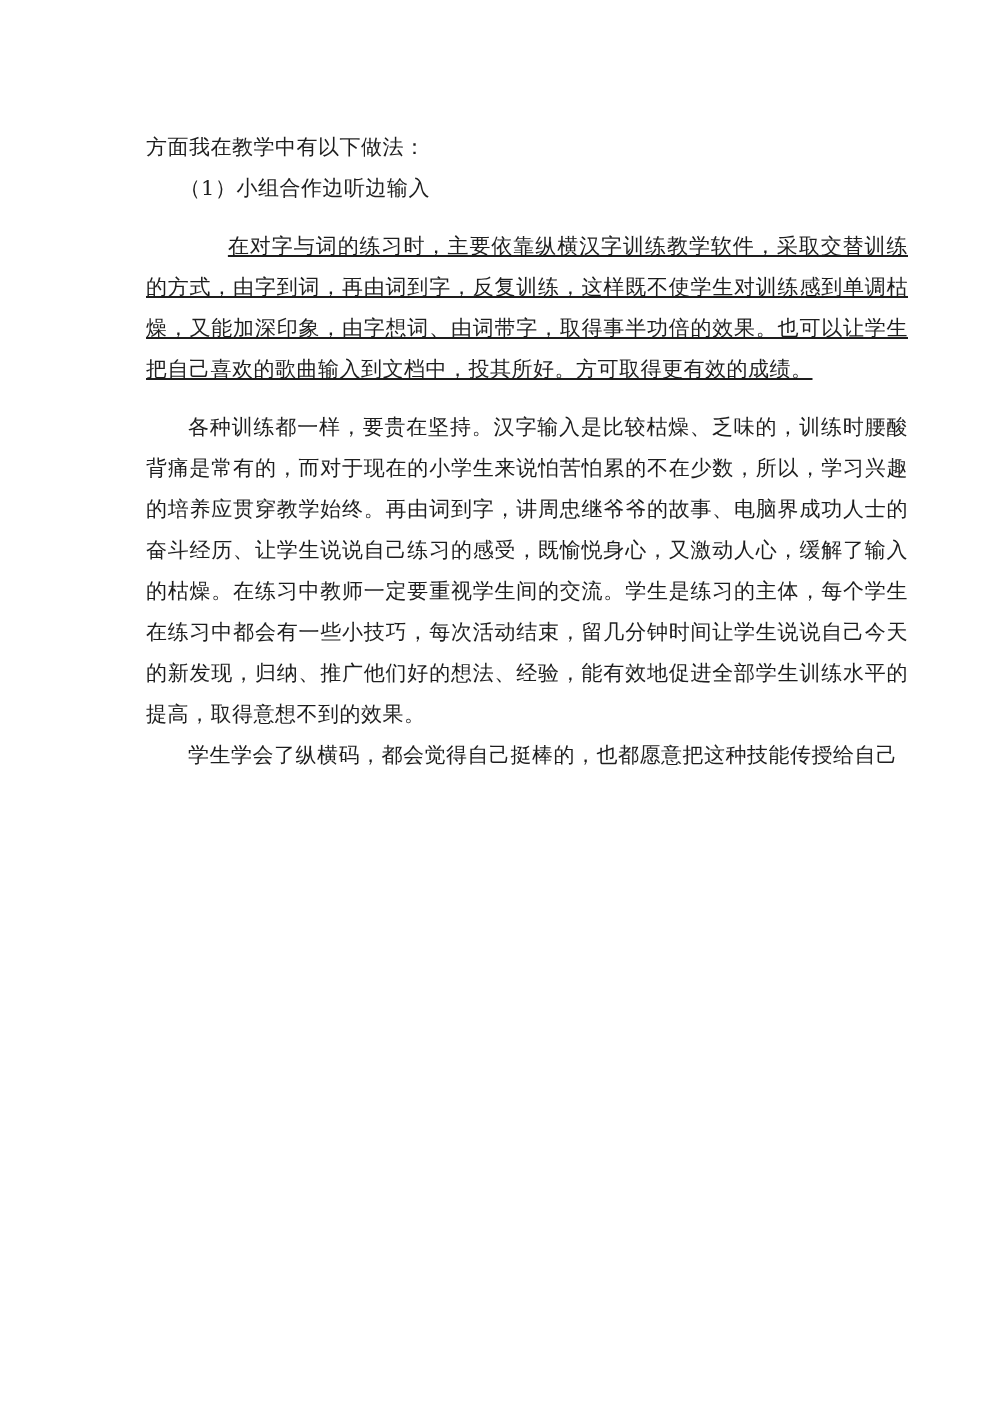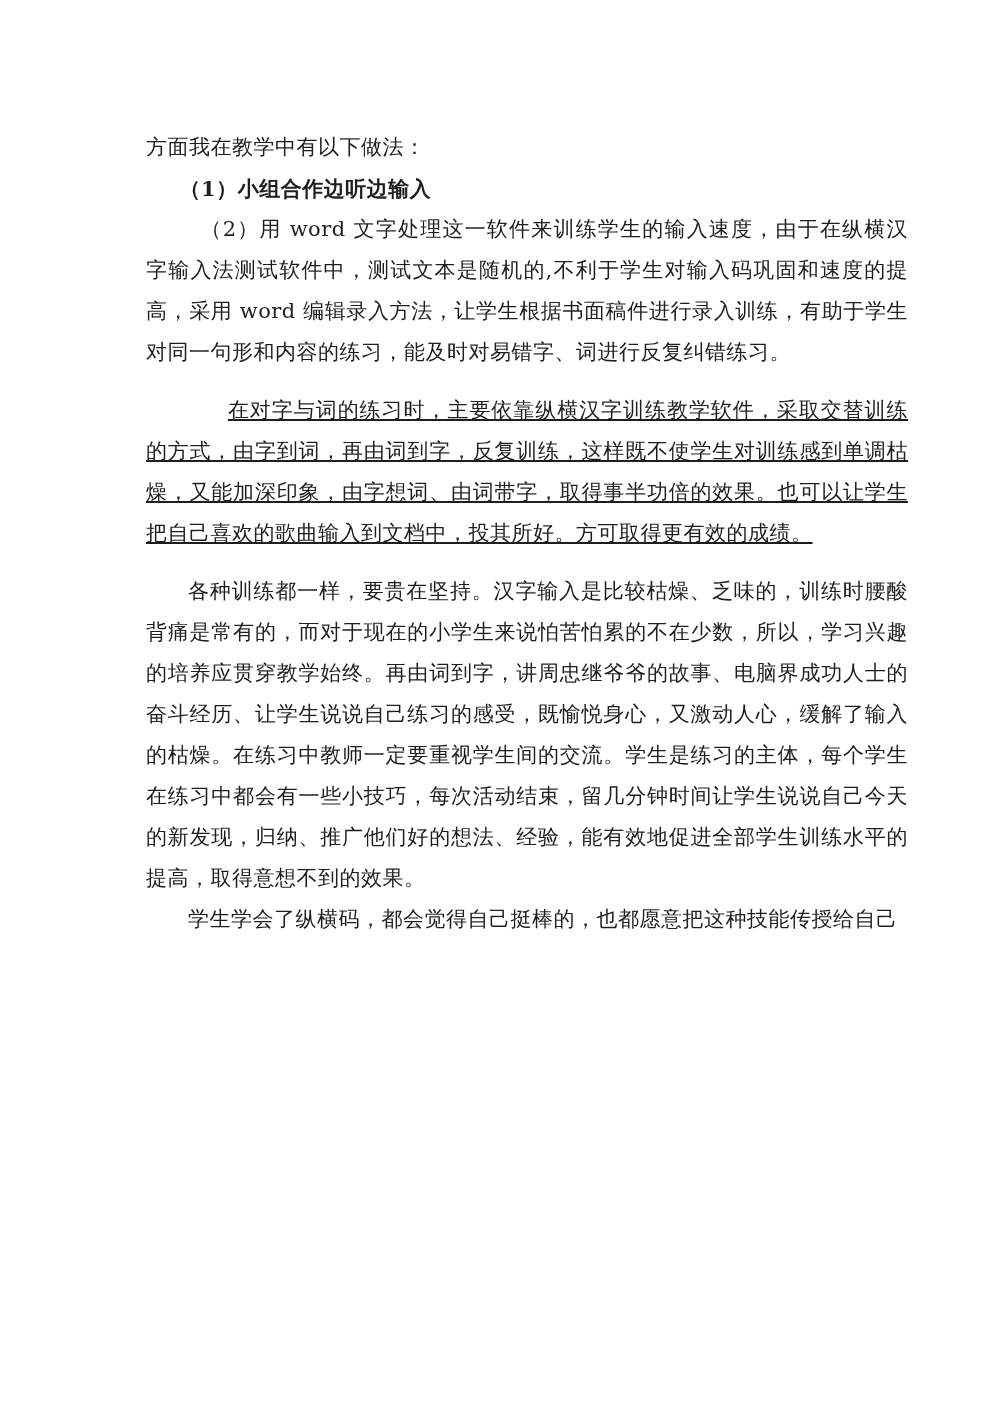--- a/index.html
+++ b/index.html
@@ -23,35 +23,34 @@
   }
   .page p {
     margin: 0;
     text-align: justify;
     text-justify: inter-ideograph;
     letter-spacing: 0.5px;
     word-break: break-all;
   }
   .indent-0  { text-indent: 0; }
   .indent-10 { text-indent: 1em; }
-  .indent-16 { text-indent: 1.6em; font-weight: bold; }
+  .indent-16 { text-indent: 1.6em; }
   .indent-20 { text-indent: 2em; }
   .indent-26 { text-indent: 2.6em; }
   .indent-39 { text-indent: 3.9em; text-decoration: underline; }
   .gap-top   { margin-top: 17px !important; }
 </style>
 </head>
 <body>
 
 <div class="page">
   <p class="indent-0">方面我在教学中有以下做法：</p>
 
   <p class="indent-16">（1）小组合作边听边输入</p>
 
 
-  <p class="indent-26">（2）用 word 文字处理这一软件来训练学生的输入速度，由于在纵横汉字输入法测试软件中，测试文本是随机的,不利于学生对输入码巩固和速度的提高，采用 word 编辑录入方法，让学生根据书面稿件进行录入训练，有助于学生对同一句形和内容的练习，能及时对易错字、词进行反复纠错练习。</p>
 
   <p class="indent-39 gap-top">在对字与词的练习时，主要依靠纵横汉字训练教学软件，采取交替训练的方式，由字到词，再由词到字，反复训练，这样既不使学生对训练感到单调枯燥，又能加深印象，由字想词、由词带字，取得事半功倍的效果。也可以让学生把自己喜欢的歌曲输入到文档中，投其所好。方可取得更有效的成绩。</p>
 
   <p class="indent-20 gap-top">各种训练都一样，要贵在坚持。汉字输入是比较枯燥、乏味的，训练时腰酸背痛是常有的，而对于现在的小学生来说怕苦怕累的不在少数，所以，学习兴趣的培养应贯穿教学始终。再由词到字，讲周忠继爷爷的故事、电脑界成功人士的奋斗经历、让学生说说自己练习的感受，既愉悦身心，又激动人心，缓解了输入的枯燥。在练习中教师一定要重视学生间的交流。学生是练习的主体，每个学生在练习中都会有一些小技巧，每次活动结束，留几分钟时间让学生说说自己今天的新发现，归纳、推广他们好的想法、经验，能有效地促进全部学生训练水平的提高，取得意想不到的效果。</p>
 
   <p class="indent-20">学生学会了纵横码，都会觉得自己挺棒的，也都愿意把这种技能传授给自己</p>
 </div>
 
 </body></html>

